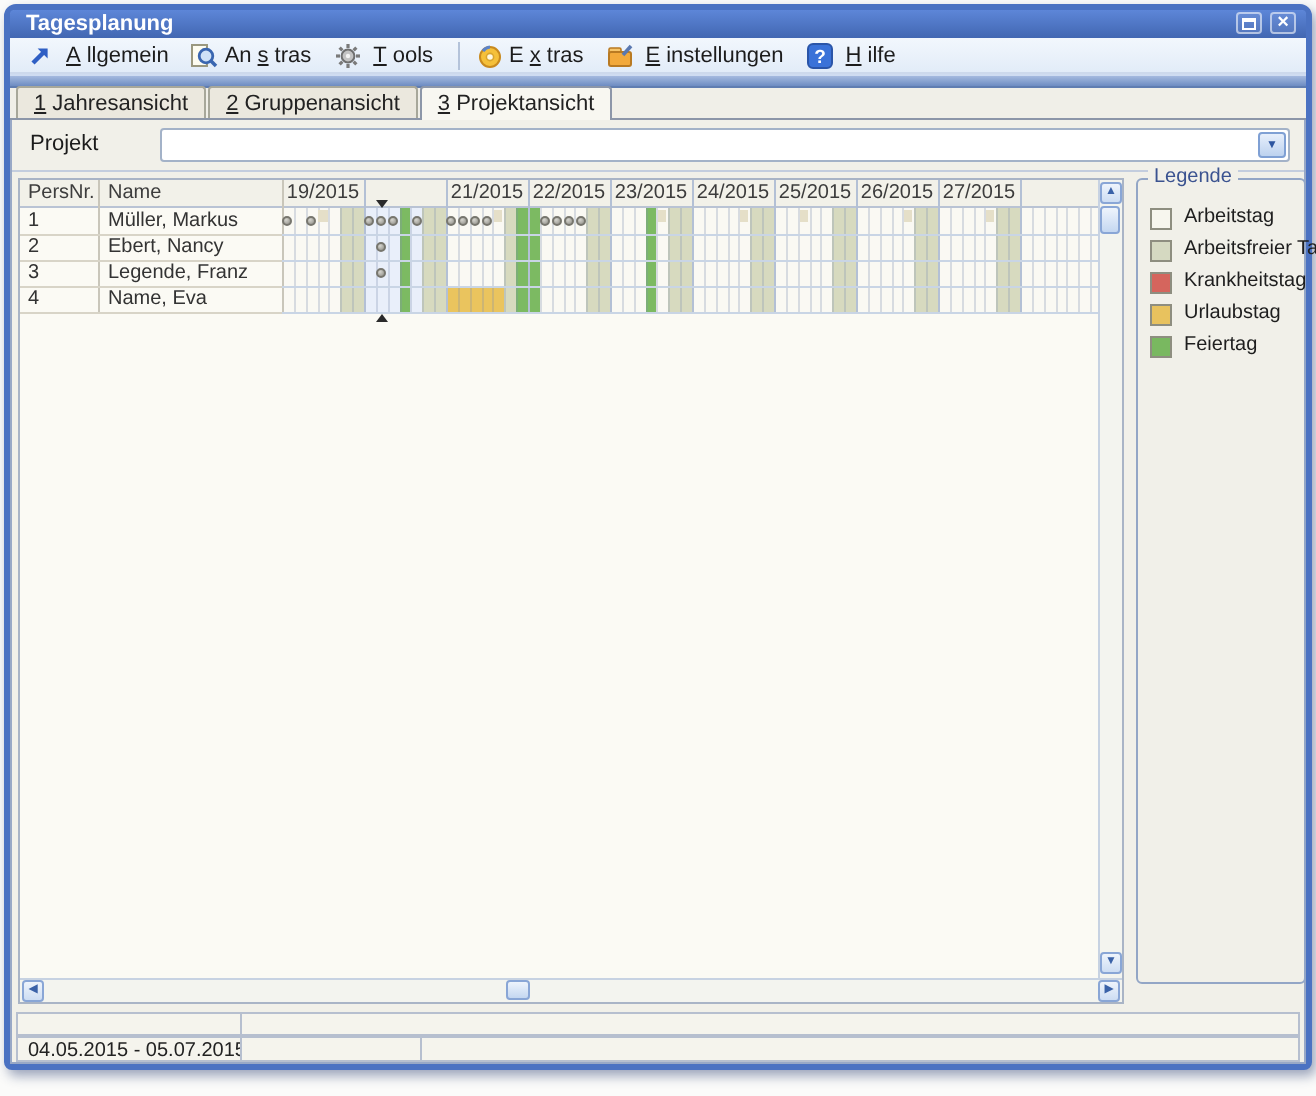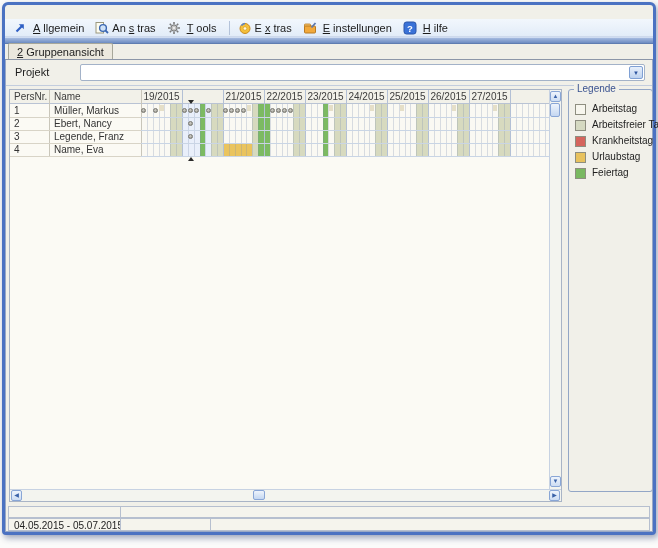--- a/index.html
+++ b/index.html
@@ -68,20 +68,31 @@
   .status{position:absolute;left:2px;right:2px;}
   .s1{top:446px;height:12px;}
   .s2{top:458px;height:13px;}
   .scell{position:absolute;top:0;bottom:0;background:#f5f4ed;border:1px solid #b6bfcf;}
   .scell span{position:absolute;left:5px;top:1px;font-size:10px;color:#222;white-space:nowrap;}
 </style>
 </head>
 <body>
 
 <div class="window">
+  <div class="titlebar">
+    <span>Tagesplanung</span>
+    <span class="tb-btns">
+      <span class="tb-btn">
+        <span class="restore-glyph"></span>
+      </span>
+      <span class="tb-btn">
+        <span class="close-glyph">×</span>
+      </span>
+    </span>
+  </div>
   <div class="menubar" id="menubar">
       <div class="menu-item">
         <span class="menu-icon">
           <svg width="14" height="14" viewBox="0 0 14 14">
             <path d="M3.5 10.5 L9.5 4.5" stroke="#2f5fc4" stroke-width="2.2" fill="none"></path>
             <path d="M5.8 3.2 H10.8 V8.2 Z" fill="#2f5fc4"></path>
           </svg>
         </span>
         <span></span>
         <span class="mn-key">A</span>
@@ -152,21 +163,23 @@
             <text x="7" y="10.5" text-anchor="middle" font-size="9.5" font-weight="bold" fill="#ffffff" font-family="Liberation Sans, sans-serif">?</text>
           </svg>
         </span>
         <span></span>
         <span class="mn-key">H</span>
         <span>ilfe</span>
       </div>
     </div>
   <div class="band"></div>
   <div class="tabs" id="tabs">
+      <div class="tab"><span class="mn-key">1</span><span> Jahresansicht</span></div>
       <div class="tab"><span class="mn-key">2</span><span> Gruppenansicht</span></div>
+      <div class="tab active"><span class="mn-key">3</span><span> Projektansicht</span></div>
     </div>
   <div class="page">
     <div class="projrow">
       <span class="projlabel">Projekt</span>
       <div class="combo">
         <span class="combo-value"></span>
         <span class="combo-btn">
           <span class="combo-arrow">▼</span>
         </span>
       </div>

